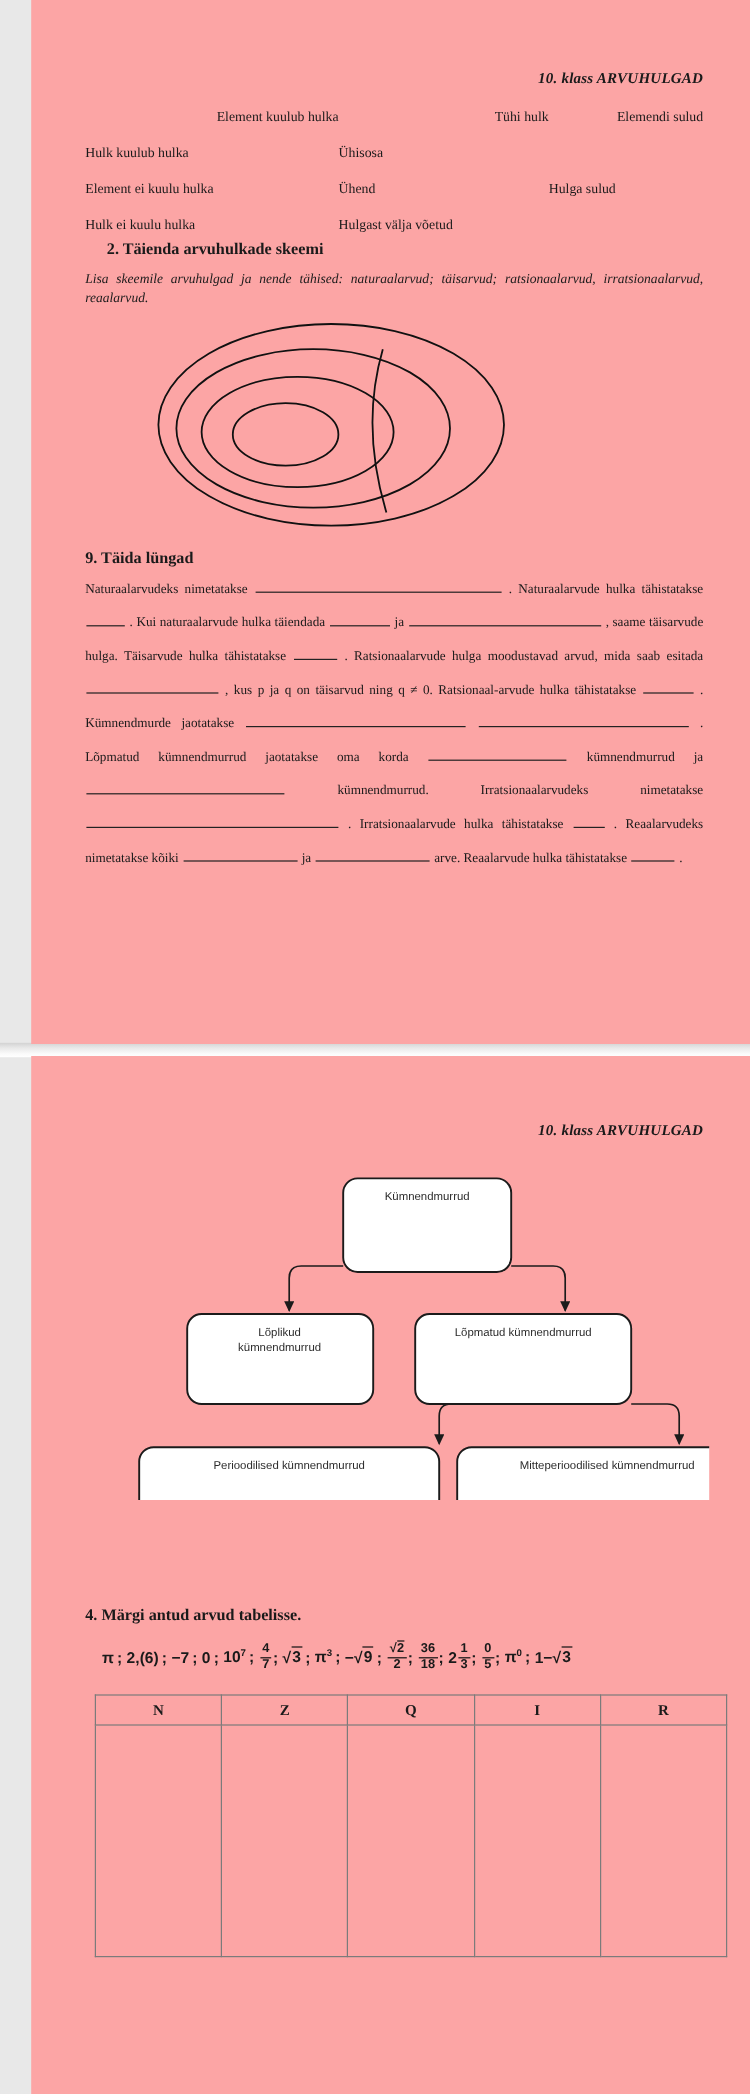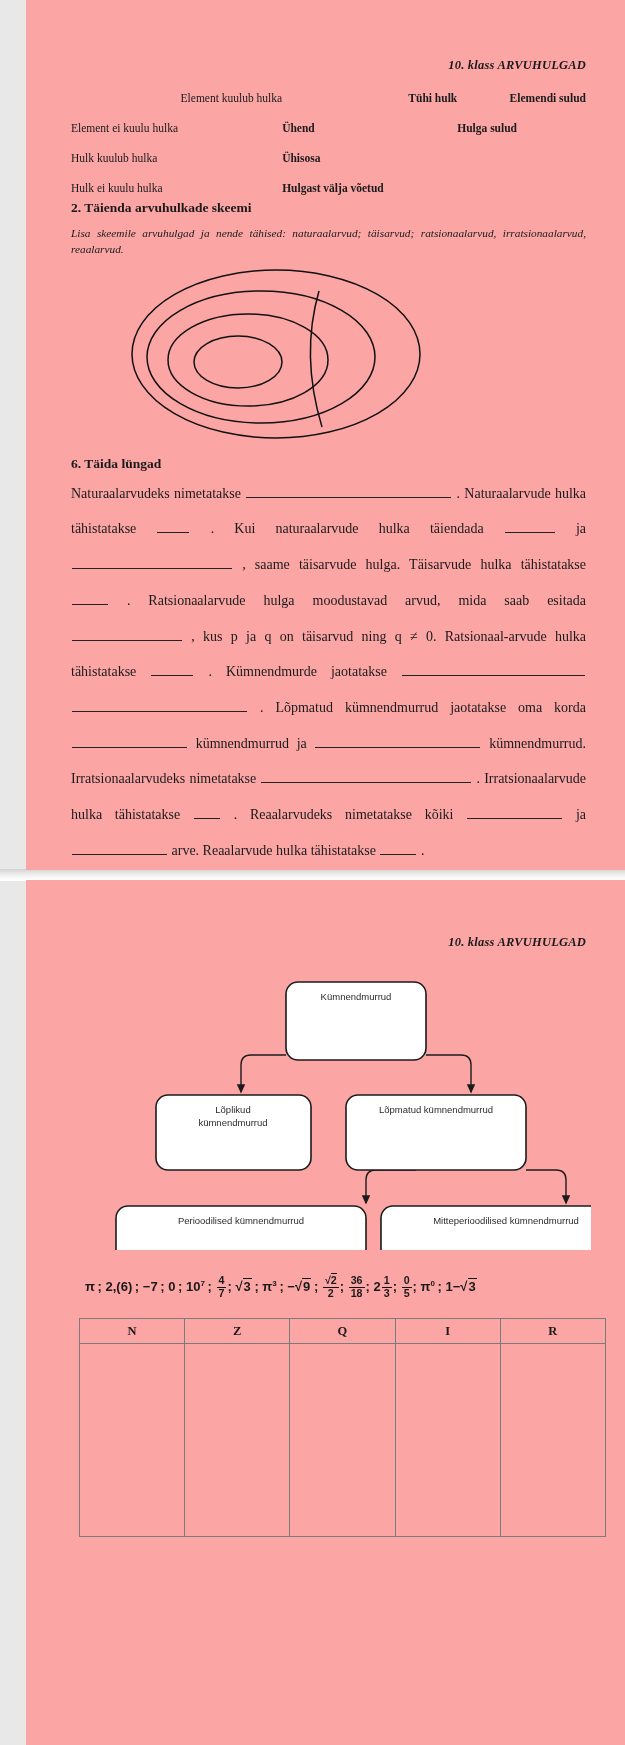--- a/index.html
+++ b/index.html
@@ -46,36 +46,36 @@
     font-weight: bold;
     margin: 0;
     padding: 0;
   }
 
   .row-3col {
     display: flex;
     font-size: 11.5px;
   }
   .row-3col .c1 { width: 41%; }
-  .row-3col .c2 { width: 34%; font-weight: bold; }
-  .row-3col .c3 { width: 25%; font-weight: bold; }
+  .row-3col .c2 { width: 34%; }
+  .row-3col .c3 { width: 25%; }
 
   .intro-para {
     font-size: 11.3px;
     text-align: justify;
     line-height: 1.45;
     margin: 0;
   }
 
   
   .venn-wrap { text-align: left; padding-left: 55px; }
 
   
   .fill-para {
-    font-size: 14px;
+    font-size: 11px;
     text-align: justify;
     line-height: 2.55;
     margin: 0;
     text-justify: inter-word;
   }
   .blank {
     display: inline-block;
     border-bottom: 1px solid #222;
     vertical-align: baseline;
     height: 0.95em;
@@ -137,53 +137,53 @@
     <div class="doc-header">10. klass ARVUHULGAD</div>
 
 
     <div style="margin-top:19px;">
       <div class="row-3col" style="margin-bottom:18px;text-align:right;">
         <div class="c1">Element kuulub hulka</div>
         <div class="c2">Tühi hulk</div>
         <div class="c3">Elemendi sulud</div>
       </div>
       <div class="row-3col" style="margin-bottom:18px;">
+        <div class="c1">Hulk kuulub hulka</div>
+        <div class="c2">Ühisosa</div>
+        <div class="c3"></div>
+      </div>
+      <div class="row-3col" style="margin-bottom:18px;">
         <div class="c1">Element ei kuulu hulka</div>
         <div class="c2">Ühend</div>
         <div class="c3">Hulga sulud</div>
-      </div>
-      <div class="row-3col" style="margin-bottom:18px;">
-        <div class="c1">Hulk kuulub hulka</div>
-        <div class="c2">Ühisosa</div>
-        <div class="c3"></div>
       </div>
       <div class="row-3col" style="margin-bottom:4px;justify-content:center;">
         <div class="c1">Hulk ei kuulu hulka</div>
         <div class="c2">Hulgast välja võetud</div>
         <div class="c3"></div>
       </div>
     </div>
 
-    <h2 class="section-title" style="margin-top:6px;">2. Täienda arvuhulkade skeemi</h2>
+    <h2 class="section-title" style="margin-top:6px;margin-left:18px;">2. Täienda arvuhulkade skeemi</h2>
 
     <p class="intro-para" style="margin-top:9px;font-style:italic;">Lisa skeemile arvuhulgad ja nende tähised: naturaalarvud; täisarvud; ratsionaalarvud, irratsionaalarvud, reaalarvud.</p>
 
     <div class="venn-wrap" style="margin-top:6px;">
       <svg width="300" height="180" viewBox="0 0 300 180">
         <g fill="none" stroke="#111" stroke-width="1.5">
           <ellipse cx="150" cy="90" rx="144" ry="84"></ellipse>
           <ellipse cx="135" cy="93" rx="114" ry="66"></ellipse>
           <ellipse cx="122" cy="96" rx="80" ry="46"></ellipse>
           <ellipse cx="112" cy="98" rx="44" ry="26"></ellipse>
           <path d="M 193 27 C 182 65, 180 110, 196 163"></path>
         </g>
       </svg>
     </div>
 
-    <h2 class="section-title" style="margin-top:8px;">6. Täida lüngad</h2>
+    <h2 class="section-title" style="margin-top:8px;">9. Täida lüngad</h2>
 
     <p class="fill-para" style="margin-top:4px;">
       <span>Naturaalarvudeks  nimetatakse</span>
       <span class="blank" style="width:205px"></span>
       <span>.  Naturaalarvude  hulka  tähistatakse</span>
       <span class="blank" style="width:32px"></span>
       <span>. Kui naturaalarvude hulka täiendada</span>
       <span class="blank" style="width:50px"></span>
       <span>ja</span>
       <span class="blank" style="width:160px"></span>
@@ -257,20 +257,21 @@
           <text x="170" y="264" text-anchor="middle" font-family="Liberation Sans, sans-serif" font-size="9.5" fill="#2b2b2b">Perioodilised kümnendmurrud</text>
         </g>
 
         <g>
           <rect x="310" y="246" width="250" height="65" rx="12" ry="12" fill="#fff" stroke="#1b1b1b" stroke-width="1.6"></rect>
           <text x="435" y="264" text-anchor="middle" font-family="Liberation Sans, sans-serif" font-size="9.5" fill="#2b2b2b">Mitteperioodilised kümnendmurrud</text>
         </g>
       </svg>
     </div>
 
+    <h2 class="section-title" style="margin-top:78px;">4. Märgi antud arvud tabelisse.</h2>
 
     <div class="math-line" style="margin-top:16px;">
       <span>π ;</span>
       <span>2,(6) ;</span>
       <span>−7 ;</span>
       <span>0 ;</span>
       <span>10<sup class="pw">7</sup> ;</span>
       <span class="frac"><span class="num">4</span><span class="den">7</span></span><span>;</span>
       <span>√<span style="border-top:1px solid #111;padding:0 1px;">3</span> ;</span>
       <span>π<sup class="pw">3</sup> ;</span>

